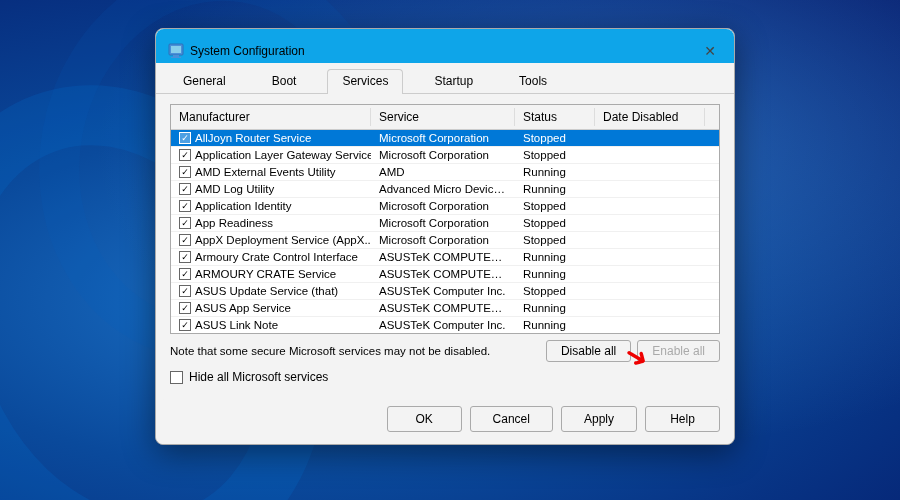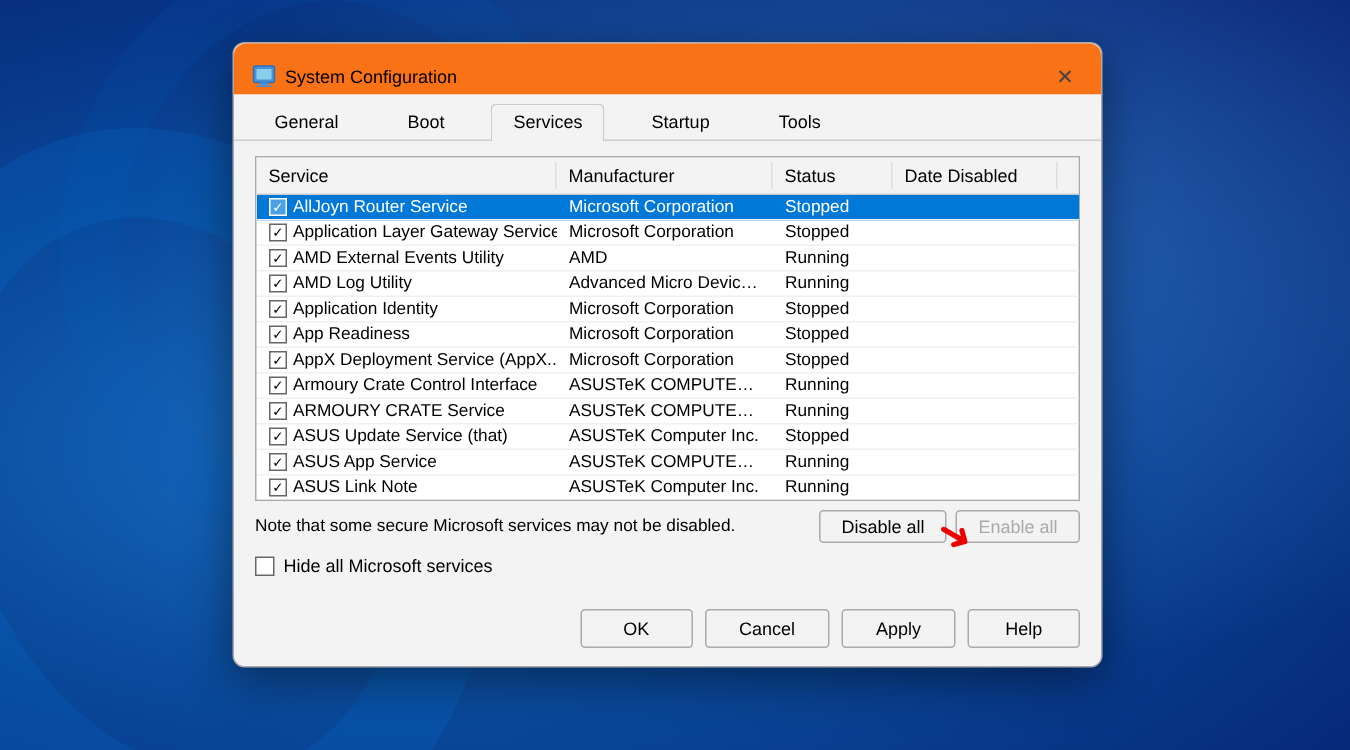--- a/index.html
+++ b/index.html
@@ -51,21 +51,21 @@
       left: 155px;
       width: 580px;
       background: #f3f3f3;
       border: 1px solid #aaa;
       border-radius: 8px;
       box-shadow: 0 8px 32px rgba(0,0,0,0.45);
       display: flex;
       flex-direction: column;
     }
     .title-bar {
-      background: #f97316;
+      background: #0ea5e9;
       border-radius: 8px 8px 0 0;
       padding: 10px 12px 0 12px;
       display: flex;
       align-items: center;
       justify-content: space-between;
       border-bottom: none;
     }
     .title-bar-left {
       display: flex;
       align-items: center;
@@ -303,22 +303,22 @@
     <div class="tab">Boot</div>
     <div class="tab active">Services</div>
     <div class="tab">Startup</div>
     <div class="tab">Tools</div>
   </div>
 
   <div class="dialog-body">
 
     <div class="table-container">
       <div class="table-header">
+        <div class="th">Manufacturer</div>
         <div class="th">Service</div>
-        <div class="th">Manufacturer</div>
         <div class="th">Status</div>
         <div class="th">Date Disabled</div>
         <div class="th"></div>
       </div>
       <div class="table-body">
 
         <div class="table-row selected">
           <div class="td td-service">
             <span class="checkbox checked"></span>
             <span>AllJoyn Router Service</span>

